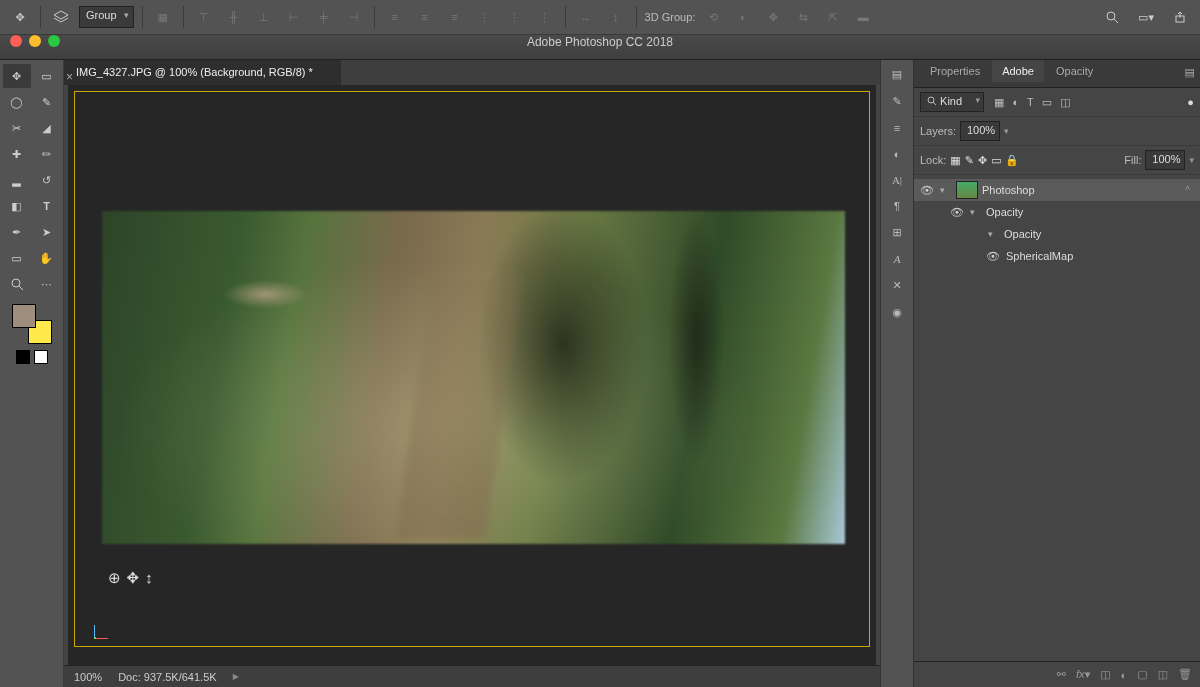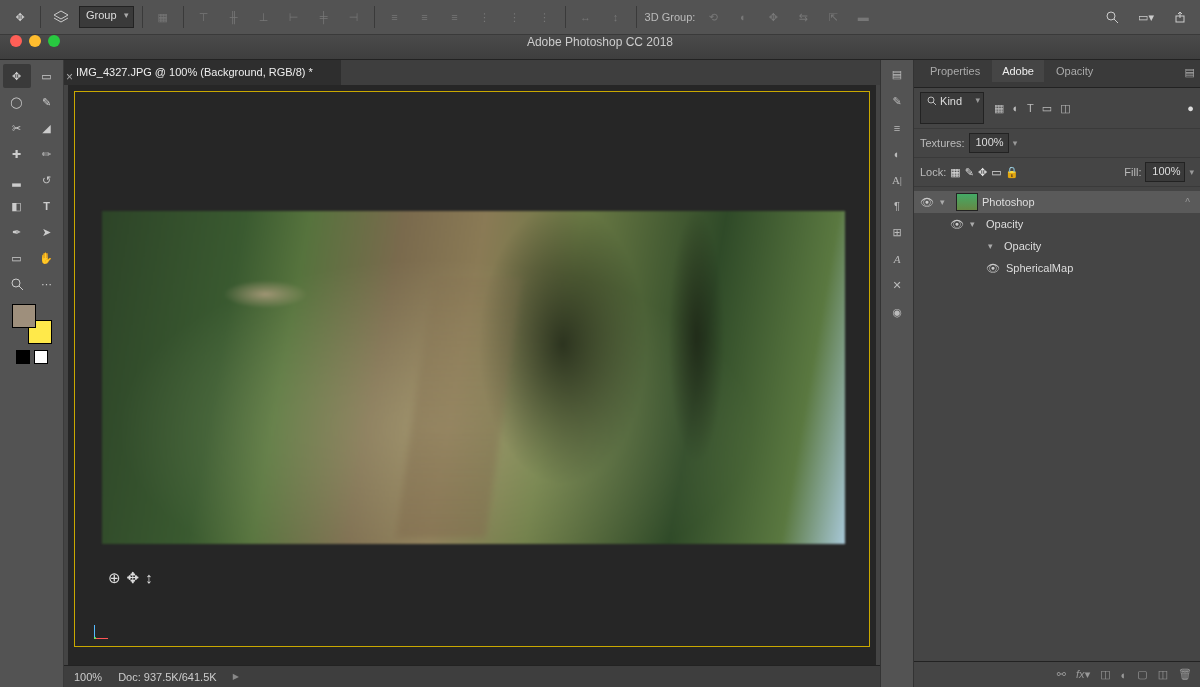--- a/index.html
+++ b/index.html
@@ -53,21 +53,21 @@
 .statusbar .caret{font-size:8px;color:#888}
 .rpanel { width:320px; background:#454545; display:flex; }
 .iconstrip { width:34px; background:#535353; border-left:1px solid #333; border-right:1px solid #333; display:flex; flex-direction:column; align-items:center; padding-top:8px; gap:14px; color:#bbb; }
 .iconstrip div{cursor:pointer}
 .panel-main { flex:1; display:flex; flex-direction:column; }
 .panel-tabs { height:28px; display:flex; align-items:flex-start; padding:0 6px; gap:2px; background:#3a3a3a; border-bottom:1px solid #222; position:relative;}
 .ptab { padding:5px 10px; color:#aaa; cursor:pointer; }
 .ptab.active { background:#454545; color:#eee; }
 .panel-tabs .menu{position:absolute;right:4px;top:6px;color:#aaa;letter-spacing:1px}
 .filter-row,.blend-row,.lock-row { display:flex; align-items:center; padding:4px 6px; gap:4px; border-bottom:1px solid #3a3a3a; }
-.select-sm { background:#3a3a3a; border:1px solid #222; color:#ddd; padding:2px 16px 2px 6px; height:32px; position:relative; cursor:pointer;}
+.select-sm { background:#3a3a3a; border:1px solid #222; color:#ddd; padding:2px 16px 2px 6px; height:20px; position:relative; cursor:pointer;}
 .select-sm::after{content:"▾";position:absolute;right:3px;top:2px;font-size:9px;color:#999}
 .filter-icons { display:flex; gap:8px; color:#bbb; margin-left:6px;}
 .val-box{background:#3a3a3a;border:1px solid #222;color:#ddd;padding:2px 4px;width:40px;text-align:right;height:20px}
 .lbl{color:#bbb}
 .layer-tree { flex:1; overflow:auto; padding:4px 0; }
 .layer-row { display:flex; align-items:center; height:22px; padding:0 4px; gap:4px; cursor:pointer;}
 .layer-row .eye{width:18px;text-align:center;color:#ccc}
 .layer-row .arrow{width:12px;color:#aaa;font-size:9px}
 .layer-row .thumb{width:22px;height:18px;background:linear-gradient(#4a6,#684);border:1px solid #222}
 .layer-row .name{color:#ddd}
@@ -248,21 +248,21 @@
         <div class="filter-icons">
           <span>▦</span>
           <span>◐</span>
           <span>T</span>
           <span>▭</span>
           <span>◫</span>
         </div>
         <span style="margin-left:auto">●</span>
       </div>
       <div class="blend-row">
-        <span class="lbl">Textures:</span>
+        <span class="lbl">Layers:</span>
         <div class="val-box">100%</div>
         <span style="color:#999;font-size:9px">▾</span>
       </div>
       <div class="lock-row">
         <span class="lbl">Lock:</span>
         <span>▦</span>
         <span>✎</span>
         <span>✥</span>
         <span>▭</span>
         <span>🔒</span>

